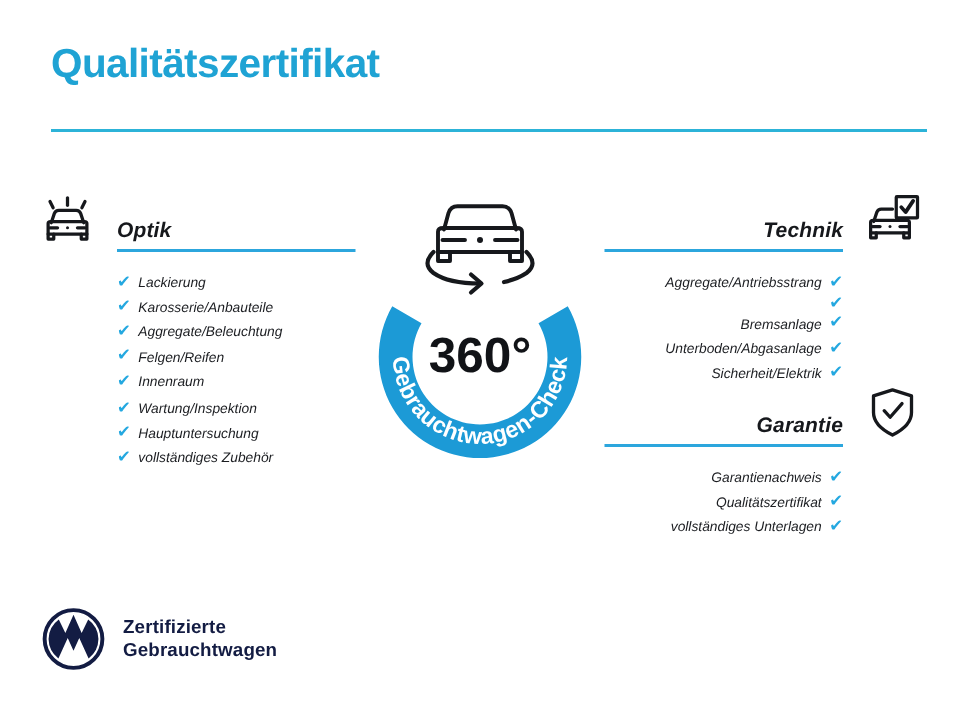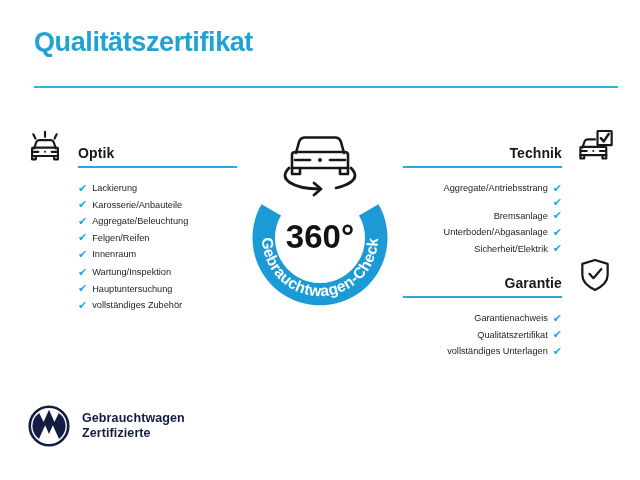--- a/index.html
+++ b/index.html
@@ -45,20 +45,21 @@
     right: 22px;
     top: 86px;
     height: 2px;
     background: #2cb3d8;
   }
 
   
   .col {
     position: absolute;
     width: 215px;
+    font-style: italic;
   }
   .col-left  { left: 22px; }
   .col-right { left: 403px; }
 
   .block-optik   { top: 126px; }
   .block-wartung { top: 256px; }
   .block-technik { top: 126px; }
   .block-garantie{ top: 256px; }
 
   .block-head {
@@ -334,18 +335,18 @@
       <circle cx="24" cy="24" r="22" fill="none" stroke="#131c43" stroke-width="3"></circle>
       <path d="M24 5.5 L30.2 19.5 L35.2 9.2
                A 19 19 0 0 1 43 24
                A 19 19 0 0 1 35.5 38.8
                L28.4 23.2 L24 33 L19.6 23.2 L12.5 38.8
                A 19 19 0 0 1 5 24
                A 19 19 0 0 1 12.8 9.2
                L17.8 19.5 Z" fill="#131c43"></path>
     </svg>
     <div class="footer-text">
+      <span>Zertifizierte</span>
       <span>Gebrauchtwagen</span>
-      <span>Zertifizierte</span>
     </div>
   </div>
 
 </div>
 
 </body></html>

